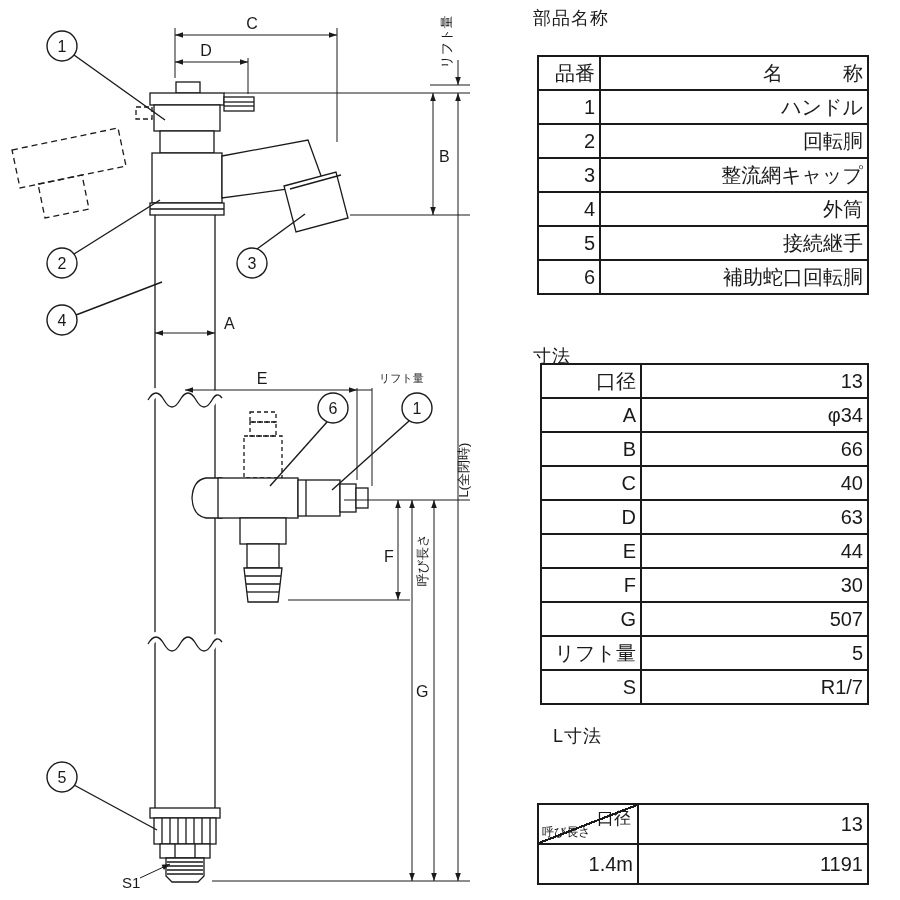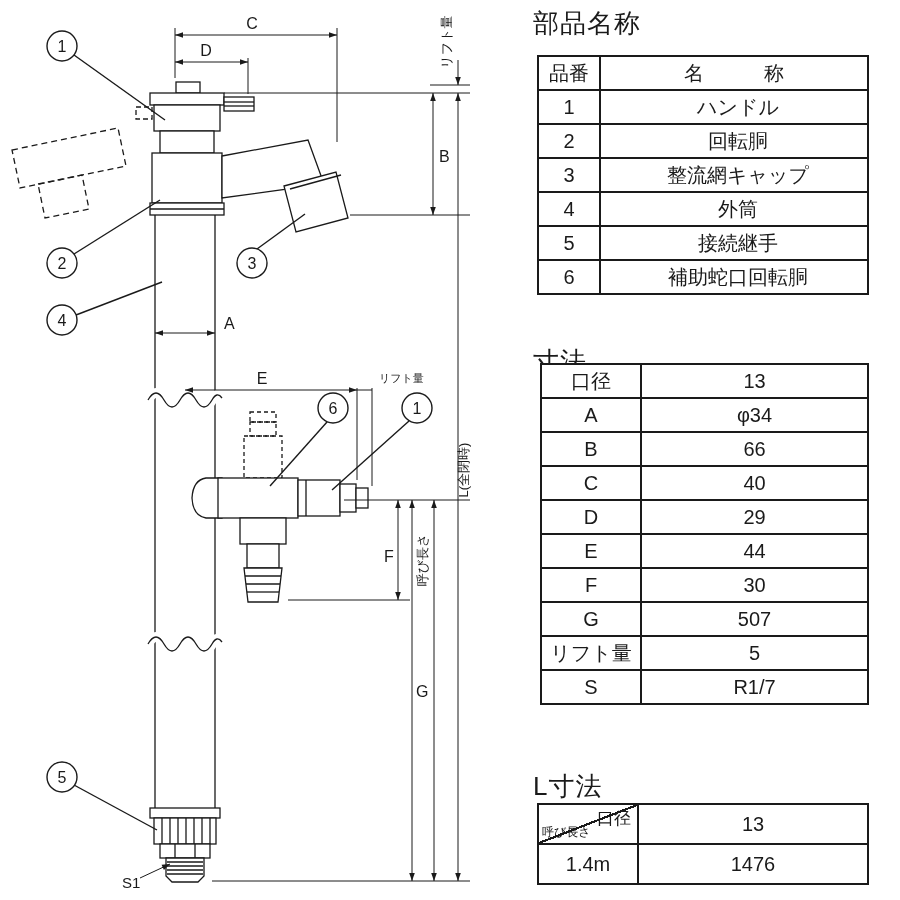--- a/index.html
+++ b/index.html
@@ -1,24 +1,24 @@
 <!DOCTYPE html>
 <html><head>
 <meta charset="utf-8">
 <style>
   html,body{margin:0;padding:0;background:#fff;}
   .stage{position:relative;width:900px;height:900px;background:#fff;overflow:hidden;
          font-family:"Liberation Sans",sans-serif;color:#1a1a1a;}
   svg text{font-family:"Liberation Sans",sans-serif;fill:#1a1a1a;}
-  .ttl{position:absolute;left:533px;font-size:26px;letter-spacing:1px;color:#1a1a1a;}
+  .ttl{position:absolute;left:533px;font-size:18px;letter-spacing:1px;color:#1a1a1a;}
   table.tbl{border-collapse:collapse;position:absolute;background:#fff;table-layout:fixed;}
-  table.tbl td{border:2px solid #1a1a1a;font-size:20px;text-align:center;padding:0 4px;overflow:hidden;}
+  table.tbl td{border:2px solid #1a1a1a;font-size:20px;text-align:right;padding:0 4px;overflow:hidden;}
   table.parts{left:537px;top:55px;width:330px;}
   table.parts tr{height:34px;}
-  table.parts td.name{text-align:center;padding-left:12px;}
+  table.parts td.name{text-align:right;padding-left:12px;}
   table.dims{left:540px;top:363px;width:327px;}
   table.dims tr{height:34px;}
   table.ltbl{left:537px;top:803px;width:330px;}
   table.ltbl tr{height:40px;}
   .small{font-size:15px;}
   td.diag{position:relative;padding:0;
     background:linear-gradient(to bottom right,
       transparent calc(50% - 1.1px), #1a1a1a calc(50% - 1.1px),
       #1a1a1a calc(50% + 1.1px), transparent calc(50% + 1.1px));}
   td.diag .dtop{position:absolute;top:2px;right:6px;font-size:17px;}
@@ -242,21 +242,21 @@
     <tr>
       <td>B</td>
       <td>66</td>
     </tr>
     <tr>
       <td>C</td>
       <td>40</td>
     </tr>
     <tr>
       <td>D</td>
-      <td>29</td>
+      <td>63</td>
     </tr>
     <tr>
       <td>E</td>
       <td>44</td>
     </tr>
     <tr>
       <td>F</td>
       <td>30</td>
     </tr>
     <tr>
@@ -267,35 +267,35 @@
       <td class="small">リフト量</td>
       <td>5</td>
     </tr>
     <tr>
       <td>S</td>
       <td>R1/7</td>
     </tr>
   </tbody>
     </table>
 
-  <div class="ttl" style="top:769px;">L寸法</div>
+  <div class="ttl" style="top:724px;margin-left:20px;">L寸法</div>
 
   <table class="tbl ltbl">
     <colgroup>
         <col style="width:100px">
         <col style="width:230px">
       </colgroup>
     <tbody>
         <tr>
       <td class="diag">
         <span class="dtop">口径</span>
         <span class="dbot">呼び長さ</span>
       </td>
       <td>13</td>
     </tr>
     <tr>
       <td>1.4m</td>
-      <td>1476</td>
+      <td>1191</td>
     </tr>
   </tbody>
     </table>
 
 </div>
 
 </body></html>

